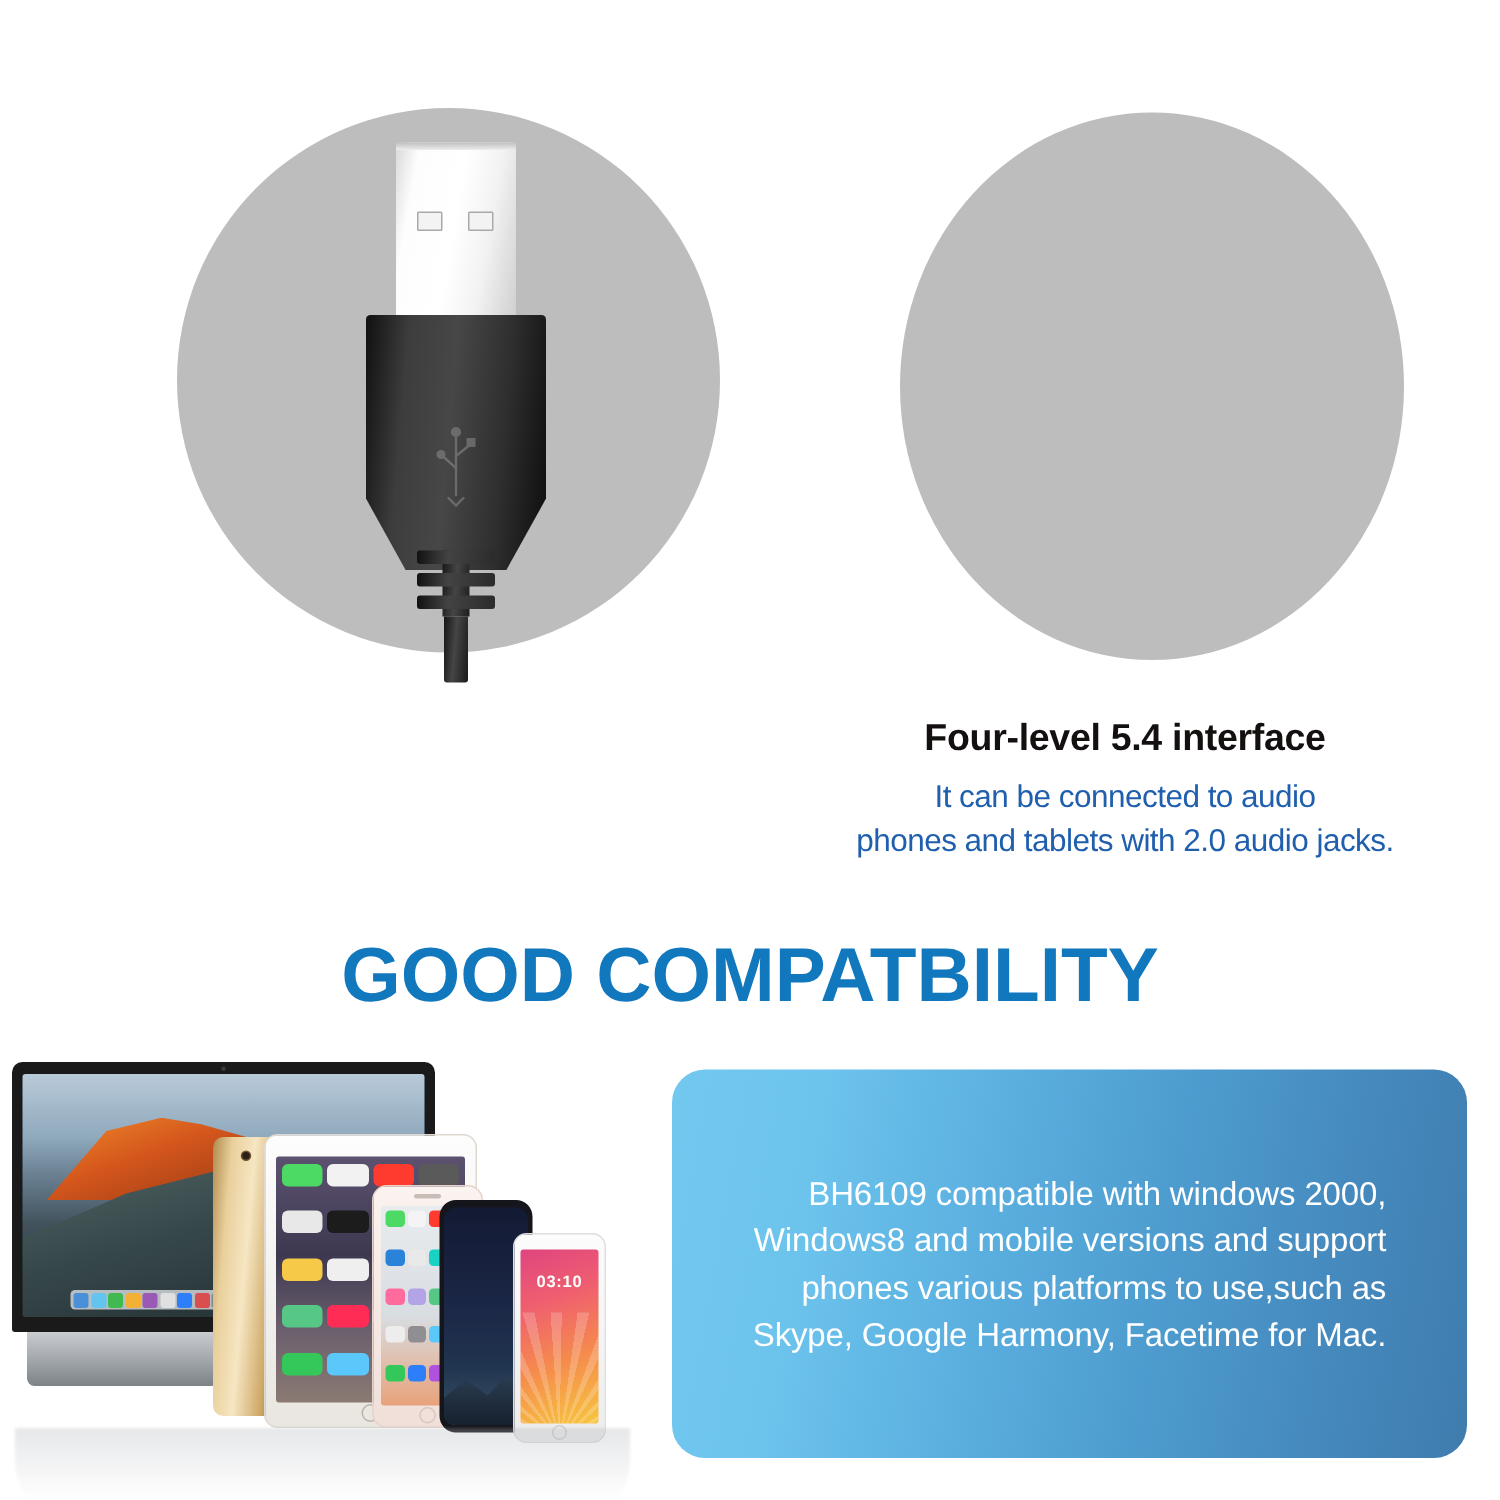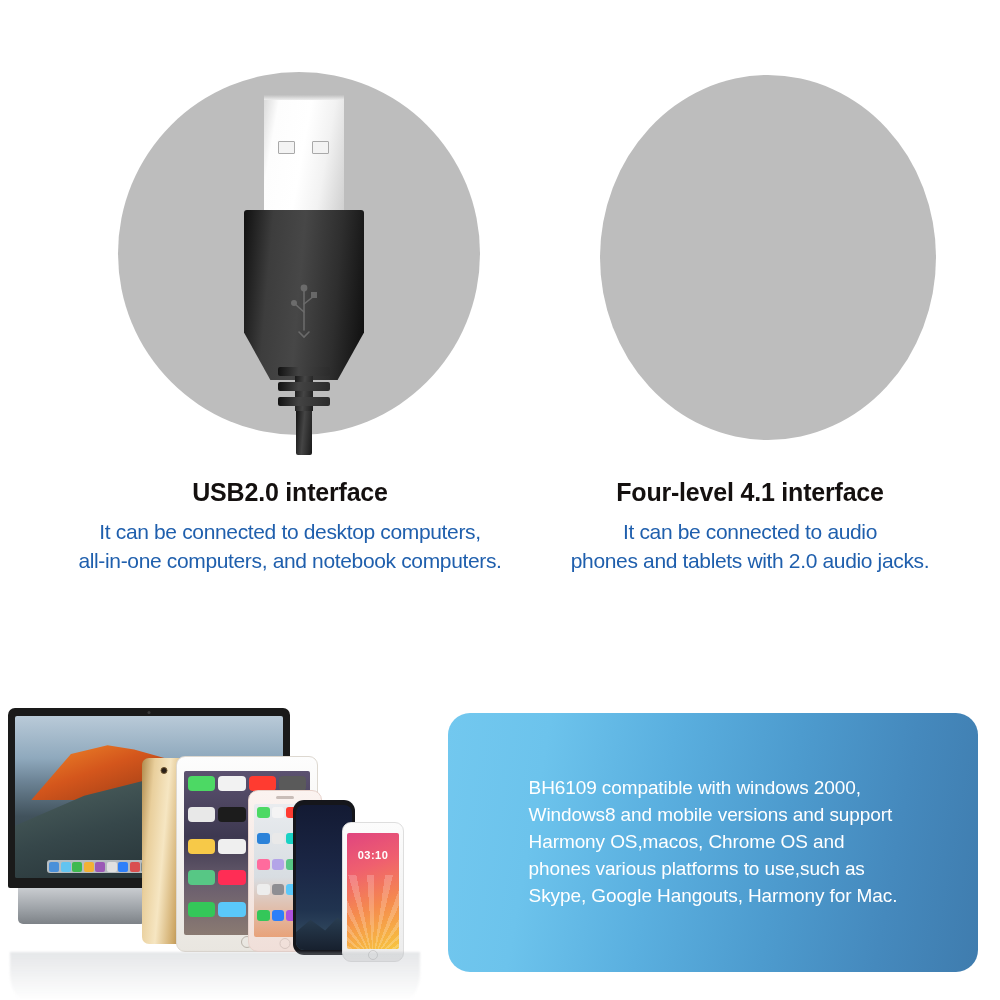--- a/index.html
+++ b/index.html
@@ -371,23 +371,23 @@
       #4d9bce 62%,
       #4589bd 82%,
       #3f7cae 100%);
     display: flex;
     align-items: center;
     justify-content: center;
     padding: 10px 16px;
   }
   .info-text {
     color: #ffffff;
-    font-size: 19px;
+    font-size: 22px;
     line-height: 1.42;
-    text-align: left;
+    text-align: right;
     letter-spacing: -.1px;
   }
 </style>
 </head>
 <body>
 
 <div id="page">
 
   <div class="connector-panel panel-left">
     <div class="circle-bg circle-left"></div>
@@ -418,36 +418,30 @@
       </div>
       <div class="usb-cable"></div>
     </div>
   </div>
 
   <div class="connector-panel panel-right">
     <div class="circle-bg circle-right"></div>
 
   </div>
 
-  <div class="caption caption-left">
-    <div class="caption-title">USB2.0 interface</div>
-    <div class="caption-body">
-      <div>It can be connected to desktop computers,</div>
-      <div>all-in-one computers, and notebook computers.</div>
-    </div>
-  </div>
 
   <div class="caption caption-right">
-    <div class="caption-title">Four-level 4.1 interface</div>
+    <div class="caption-title">Four-level 5.4 interface</div>
     <div class="caption-body">
       <div>It can be connected to audio</div>
       <div>phones and tablets with 2.0 audio jacks.</div>
     </div>
   </div>
 
+  <div class="headline">GOOD COMPATBILITY</div>
 
   <div class="devices">
 
     <div class="dev imac-frame">
       <div class="imac-cam"></div>
       <div class="imac-screen">
         <div class="imac-peak"></div>
         <div class="imac-ridge"></div>
         <div class="imac-dock">
           <span class="dockicon" style="background:#4a90d9"></span>
@@ -538,19 +532,18 @@
       <div class="phone-white-home"></div>
     </div>
 
     <div class="dev-reflection"></div>
   </div>
 
   <div class="info-box">
     <div class="info-text">
       <div>BH6109 compatible with windows 2000,</div>
       <div>Windows8 and mobile versions and support</div>
-      <div>Harmony OS,macos, Chrome OS and</div>
       <div>phones various platforms to use,such as</div>
-      <div>Skype, Google Hangouts, Harmony for Mac.</div>
+      <div>Skype, Google Harmony, Facetime for Mac.</div>
     </div>
   </div>
 
 </div>
 
 </body></html>

